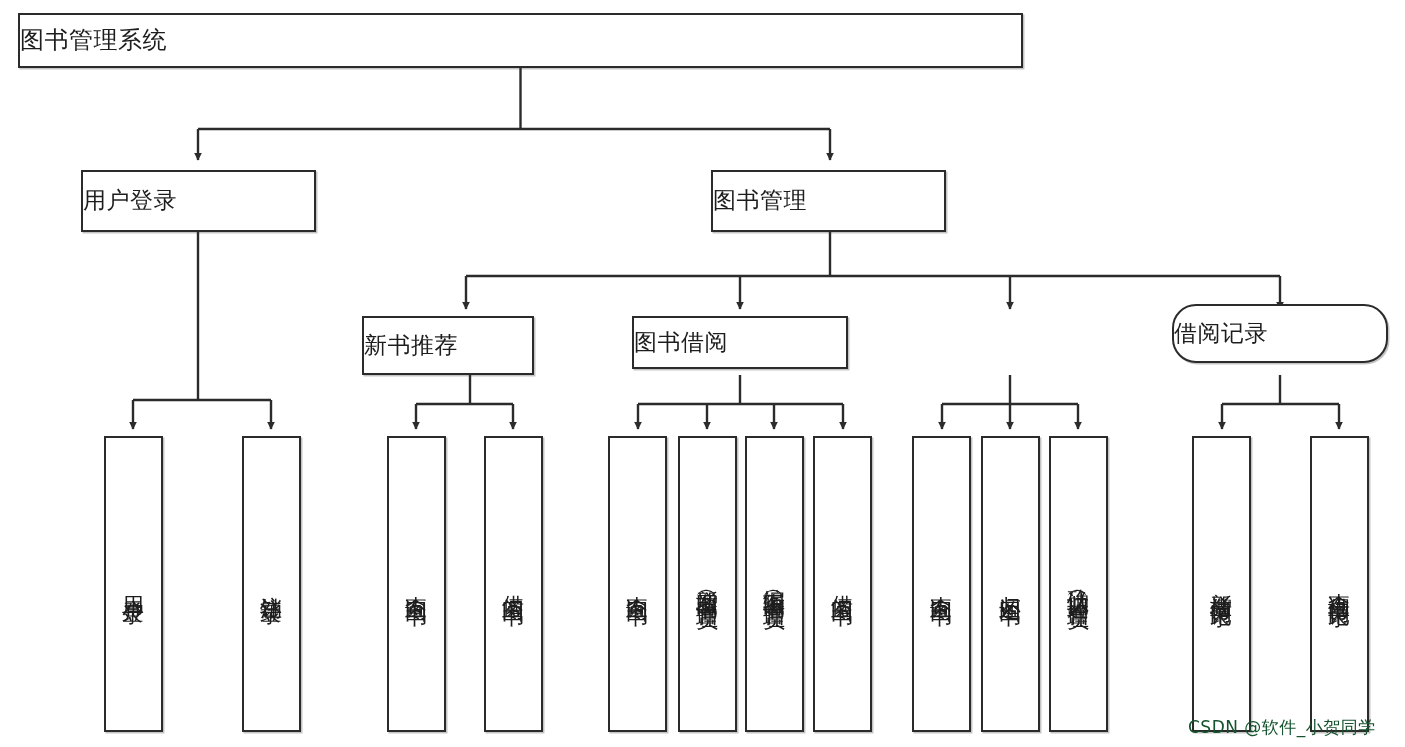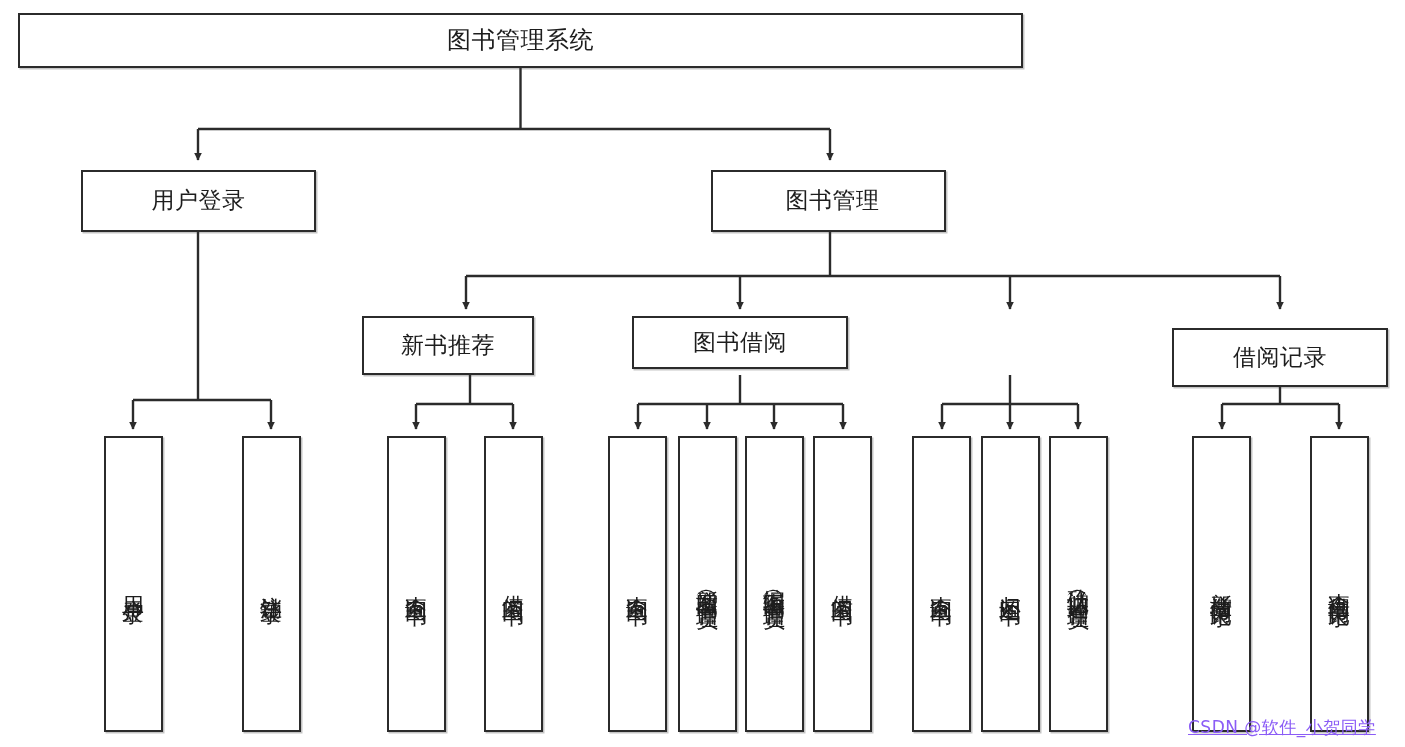--- a/index.html
+++ b/index.html
@@ -25,21 +25,21 @@
     pointer-events: none;
   }
   .node {
     position: absolute;
     box-sizing: border-box;
     border: 2.4px solid #2b2b2b;
     background: #ffffff;
     color: #1d1d1d;
     display: flex;
     align-items: center;
-    justify-content: center;
+    justify-content: flex-start;
     box-shadow: 1.5px 1.5px 0 rgba(60,60,60,0.30);
   }
   .node .label {
     display: block;
     text-align: center;
     letter-spacing: 0.5px;
     white-space: nowrap;
   }
   
   .node.h .label {
@@ -61,25 +61,24 @@
     font-size: 22px;
     line-height: 1.42;
     letter-spacing: 3px;
     white-space: nowrap;
   }
   .watermark {
     position: absolute;
     left: 1188px;
     top: 716px;
     font-size: 17px;
-    color: #8b5cf6;
+    color: #14532d;
     letter-spacing: 0.5px;
     white-space: nowrap;
     font-family: "DejaVu Sans", "Liberation Sans", sans-serif;
-    text-decoration: underline;
   }
 </style>
 </head>
 <body>
 
 <div id="canvas">
 
   <svg id="edges" viewBox="0 0 1405 747" xmlns="http://www.w3.org/2000/svg">
     <defs>
       <marker id="arrow" markerWidth="9" markerHeight="9" refX="7.2" refY="4.5" orient="auto" markerUnits="userSpaceOnUse">
@@ -130,31 +129,31 @@
     </g>
   </svg>
 
   <div class="node h root" style="left:18px; top:13px; width:1005px; height:55px;">
     <span class="label">图书管理系统</span>
   </div>
 
   <div class="node h" style="left:81px; top:170px; width:235px; height:62px;">
     <span class="label">用户登录</span>
   </div>
-  <div class="node h" style="left:711px; top:170px; width:235px; height:62px;padding-left:8px;">
+  <div class="node h" style="left:711px; top:170px; width:235px; height:62px;">
     <span class="label">图书管理</span>
   </div>
 
   <div class="node h" style="left:362px; top:316px; width:172px; height:59px;">
     <span class="label">新书推荐</span>
   </div>
   <div class="node h" style="left:632px; top:316px; width:216px; height:53px;">
     <span class="label">图书借阅</span>
   </div>
-  <div class="node h" style="left:1172px; top:328px; width:216px; height:59px;">
+  <div class="node h" style="left:1172px; top:304px; width:216px; height:59px;border-radius:24px;">
     <span class="label">借阅记录</span>
   </div>
 
   <div class="node v" style="left:104px; top:436px; width:59px; height:296px;">
     <span class="label">用户登录</span>
   </div>
   <div class="node v" style="left:242px; top:436px; width:59px; height:296px;">
     <span class="label">注销登录</span>
   </div>
 

